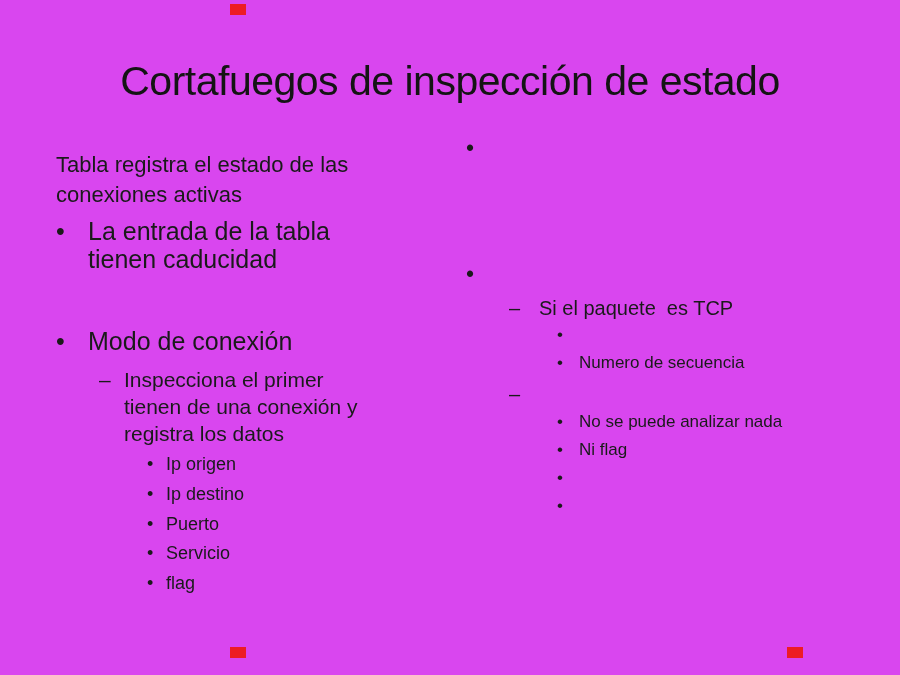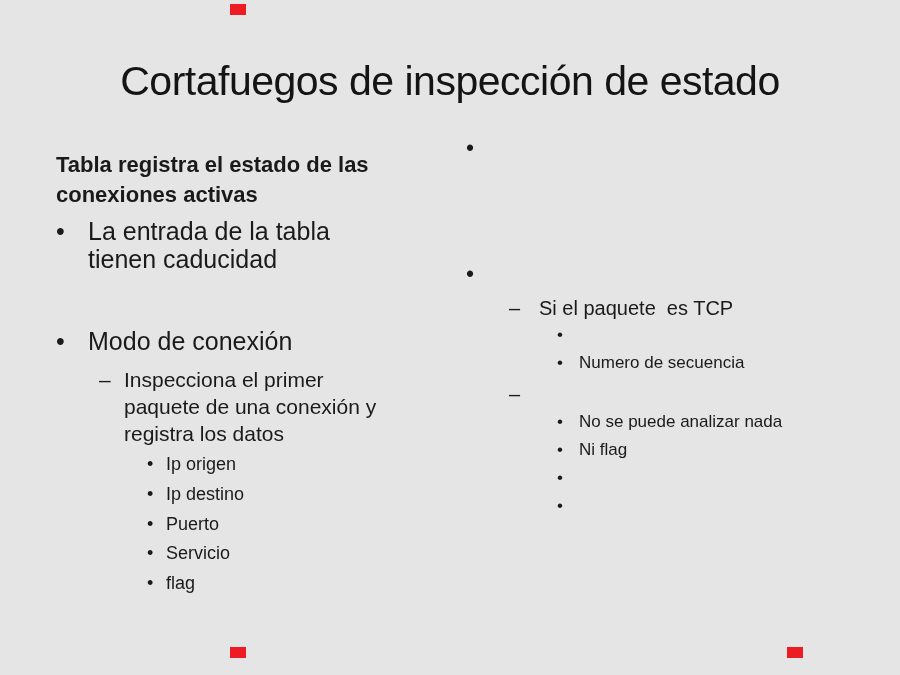--- a/index.html
+++ b/index.html
@@ -1,37 +1,37 @@
 <!DOCTYPE html>
 <html><head>
 <meta charset="utf-8">
 <style>
   html, body { margin: 0; padding: 0; background: #ffffff; }
   .slide {
     position: relative;
     width: 900px;
     height: 675px;
-    background: #e5e5e5;
+    background: #d946ef;
     font-family: "Liberation Sans", "DejaVu Sans", sans-serif;
     color: #1a1a1a;
     overflow: hidden;
   }
   .abs { position: absolute; }
   .title {
     left: 0; top: 56px; width: 900px;
     text-align: center;
     font-size: 41px;
     line-height: 50px;
     letter-spacing: -0.5px;
     color: #141414;
     white-space: pre-wrap;
   }
   .heading {
     left: 56px; top: 150px;
-    font-weight: 700;
+    font-weight: 400;
     font-size: 22px;
     line-height: 30px;
     white-space: pre-wrap;
   }
   .li { display: flex; align-items: flex-start; }
   .li .txt { white-space: pre-wrap; }
   .li .marker { flex: 0 0 auto; }
 
   
   .lv1L { font-size: 25px; line-height: 28px; }
@@ -77,21 +77,21 @@
   </div>
 
   <div class="abs li lv1L" style="left:56px; top:327px;">
     <span class="marker">•</span>
     <span class="txt">Modo de conexión</span>
   </div>
 
   <div class="abs li lv2L" style="left:99px; top:366px;">
     <span class="marker">–</span>
     <span class="txt">Inspecciona el primer
-paquete de una conexión y
+tienen de una conexión y
 registra los datos</span>
   </div>
 
   <div class="abs li lv3L" style="left:147px; top:452px;">
     <span class="marker">•</span>
     <span class="txt">Ip origen</span>
   </div>
   <div class="abs li lv3L" style="left:147px; top:482px;">
     <span class="marker">•</span>
     <span class="txt">Ip destino</span>

